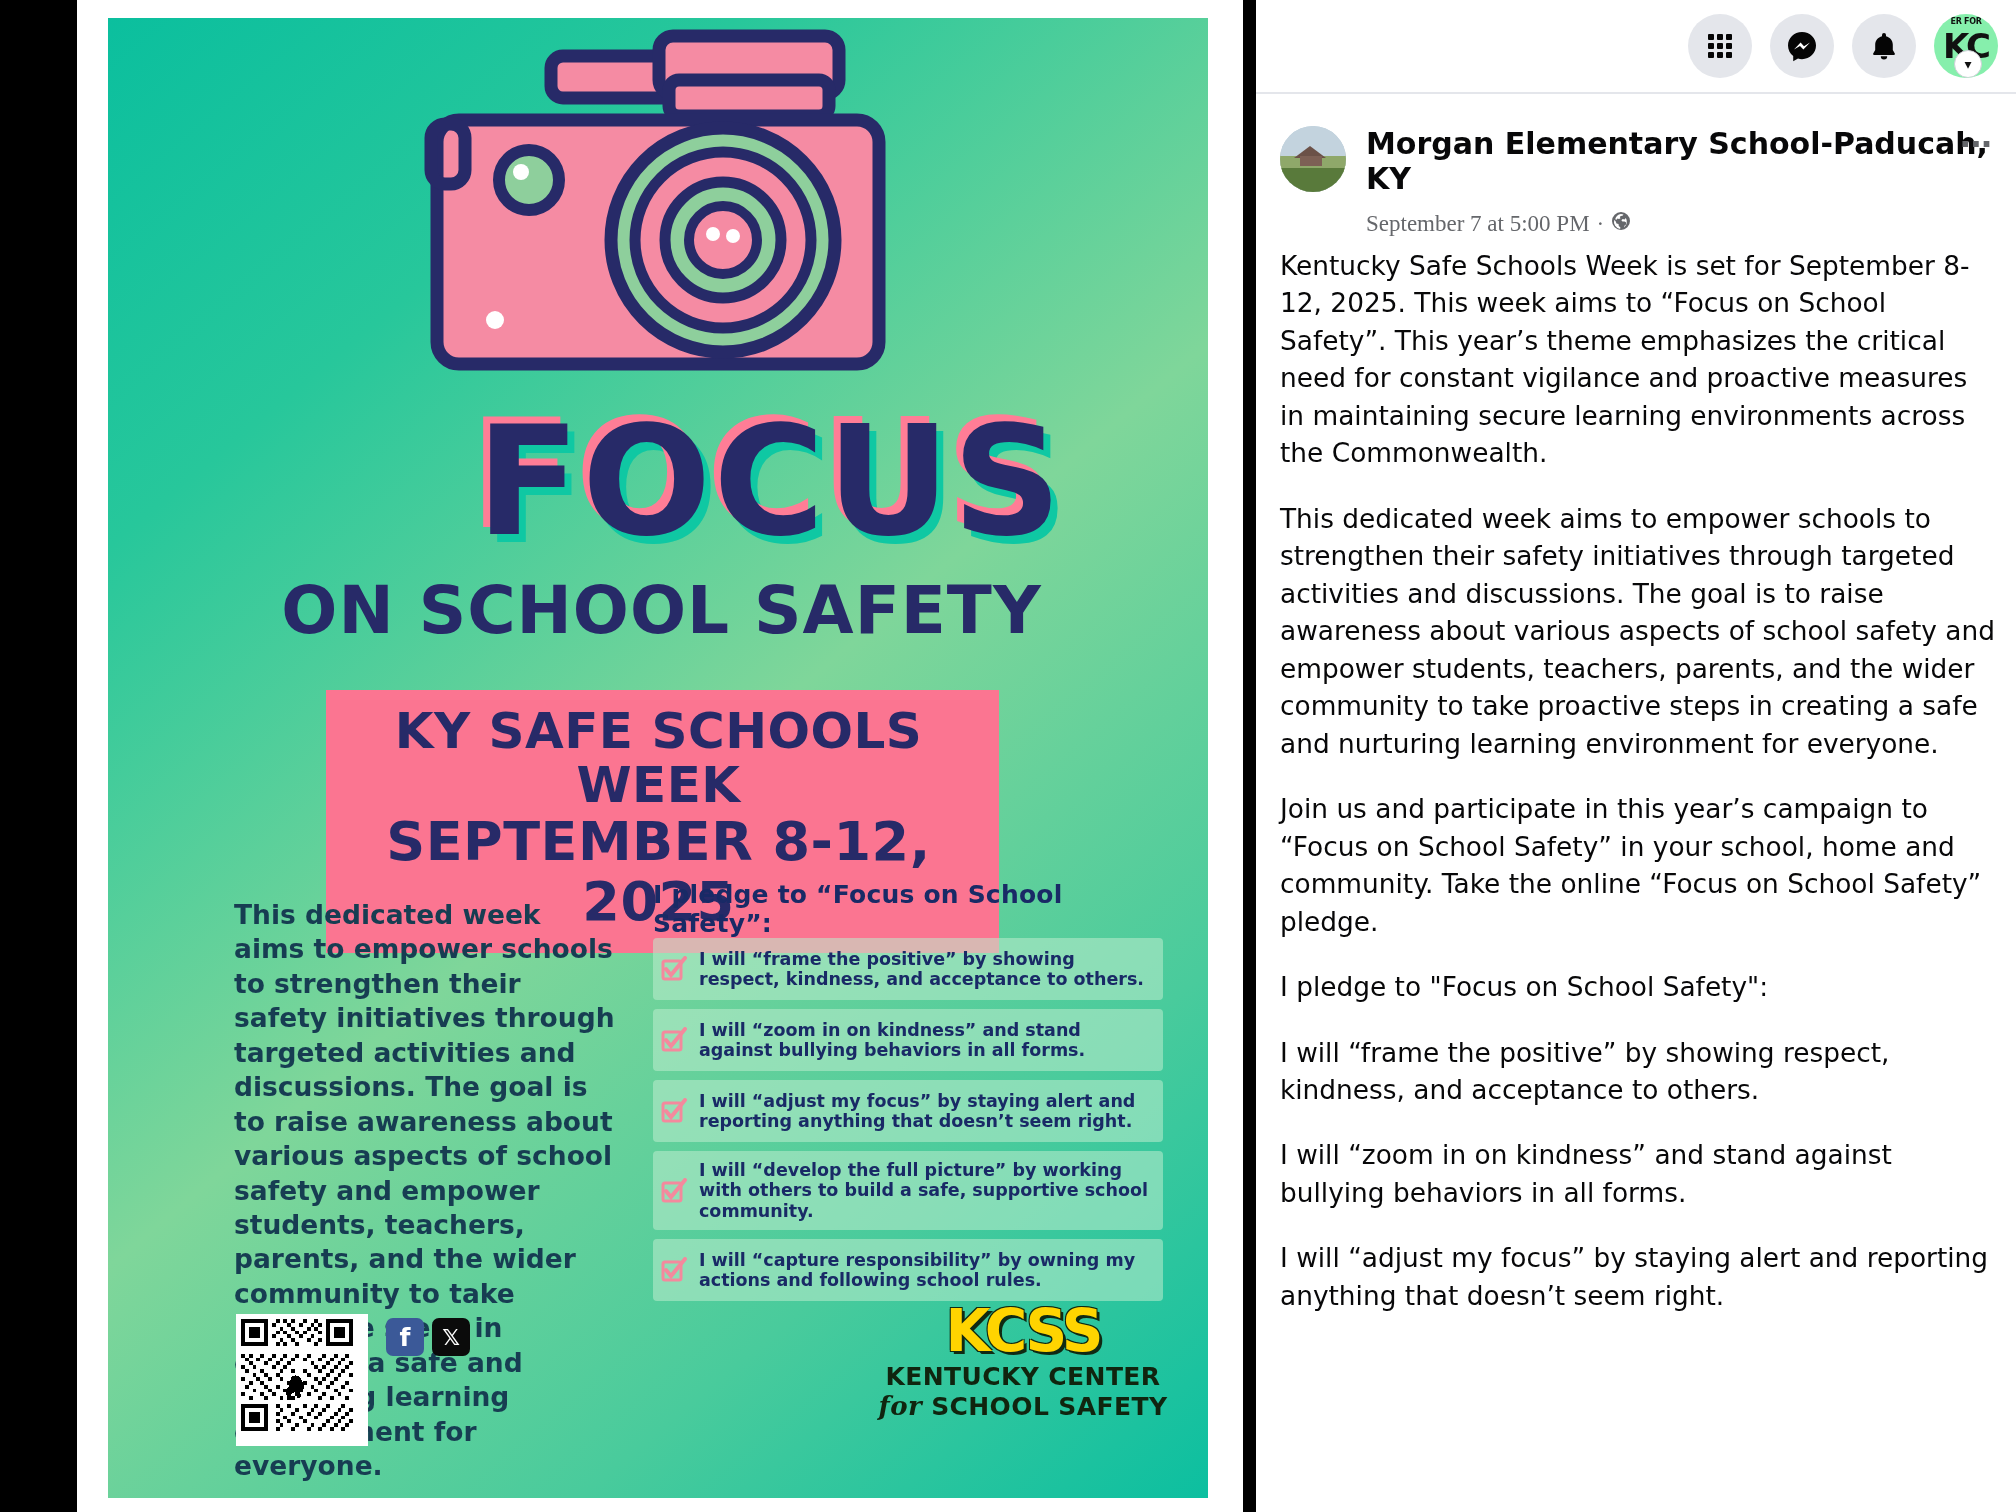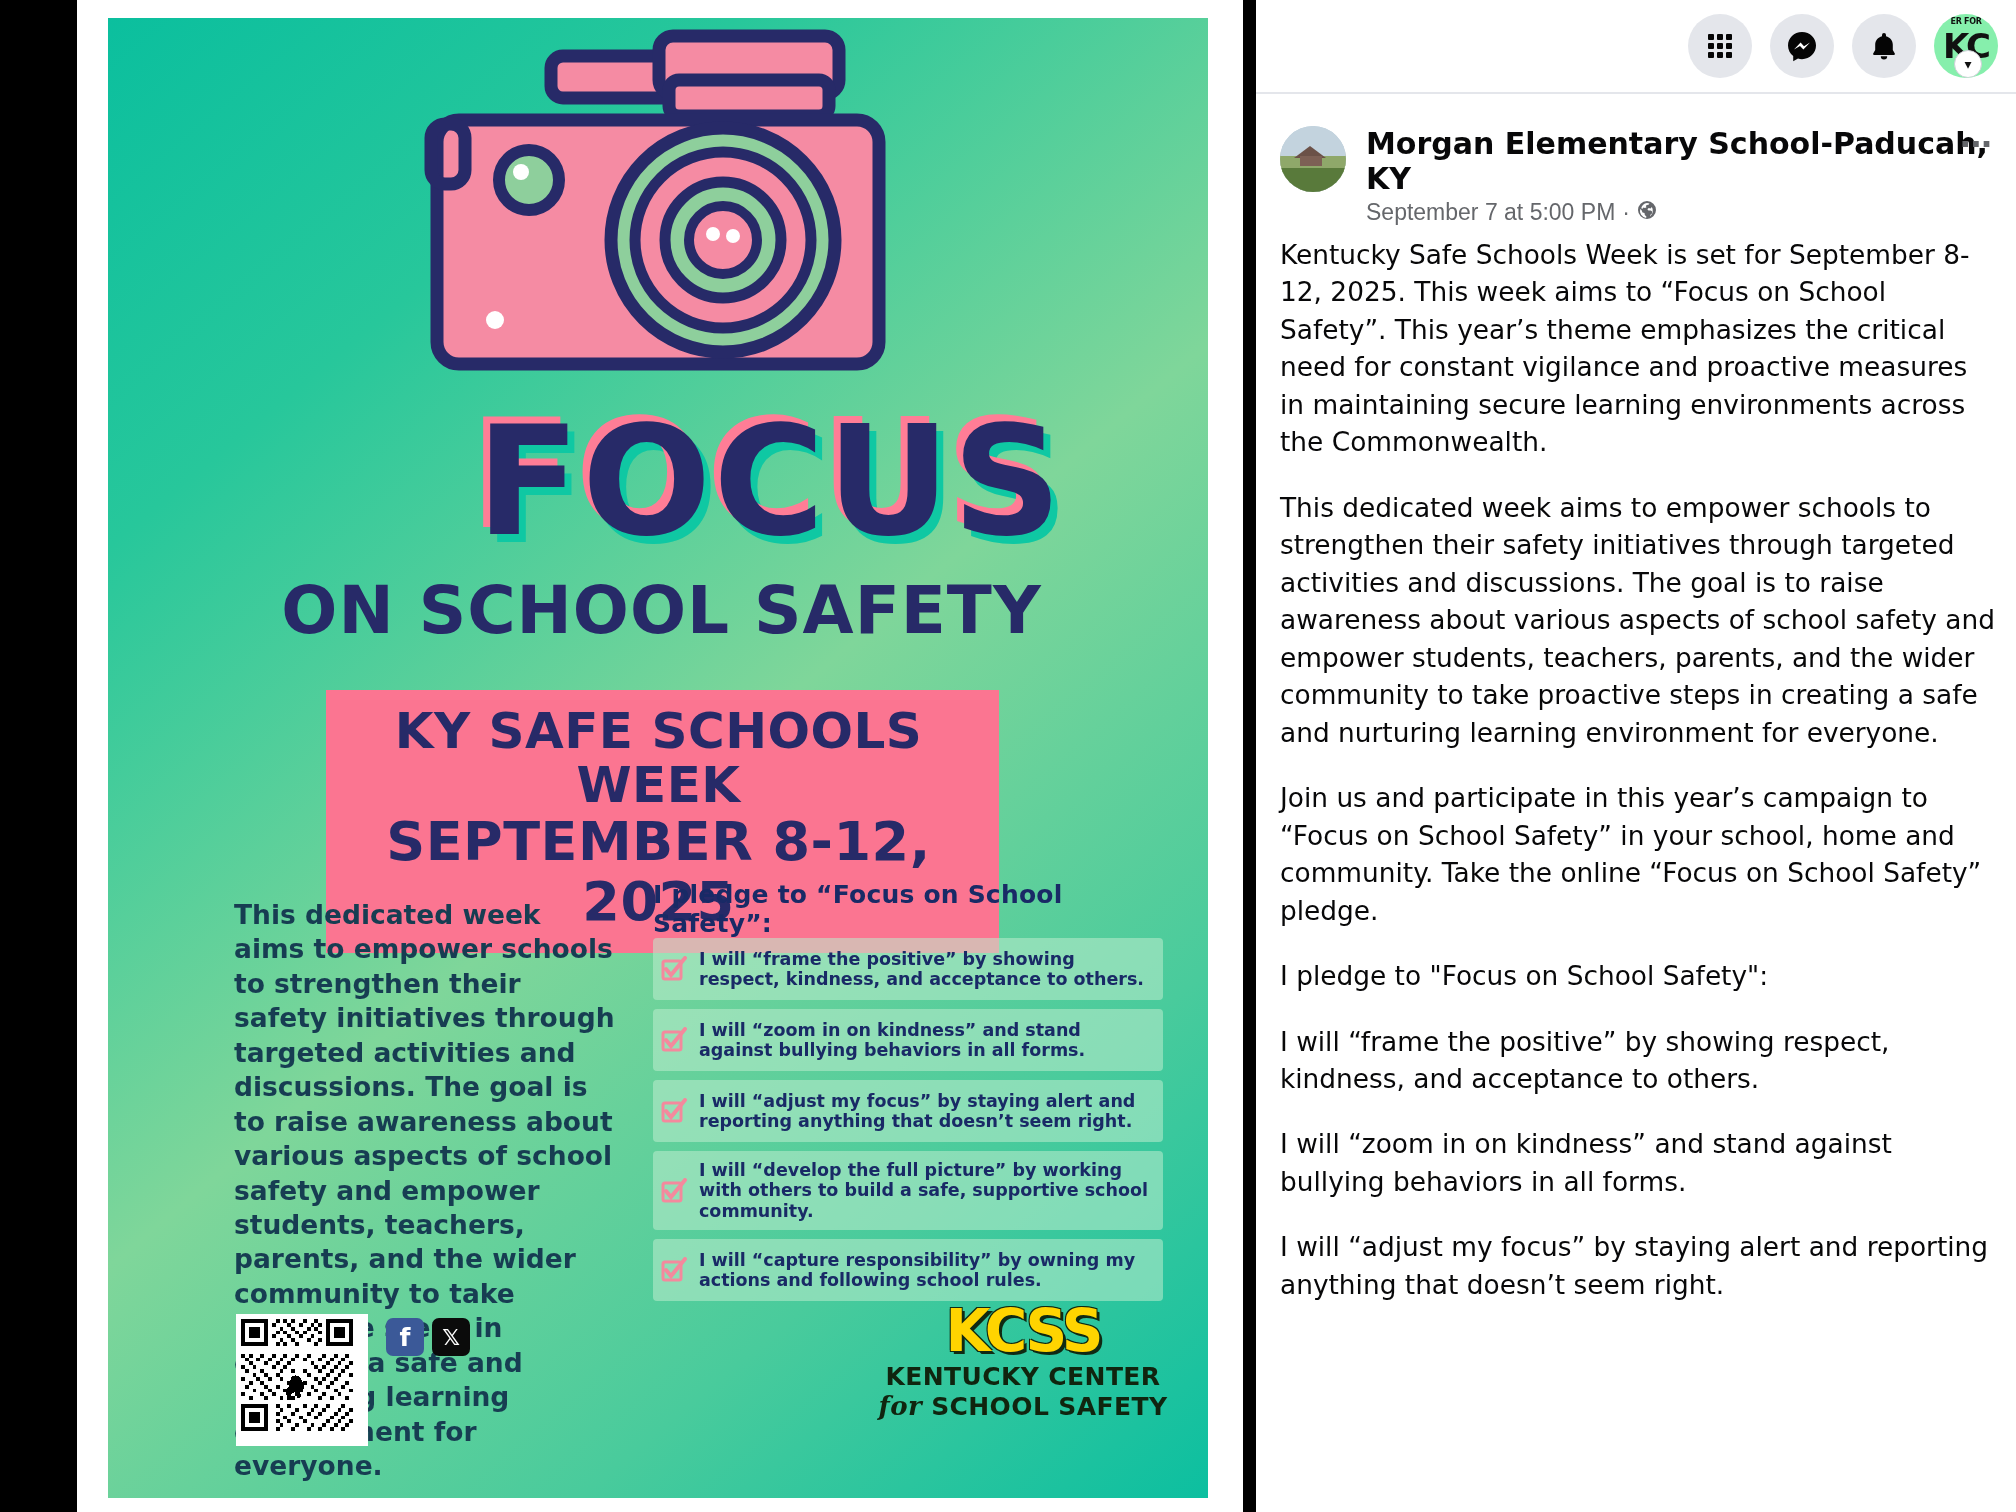--- a/index.html
+++ b/index.html
@@ -94,21 +94,21 @@
   .chev{position:absolute;right:16px;bottom:0px;width:26px;height:26px;border-radius:50%;
         background:#fff;border:1px solid #ccd0d5;display:flex;align-items:center;
         justify-content:center;font-size:14px;color:#111;}
 
   .post-head{display:flex;align-items:flex-start;padding:32px 24px 0 24px;position:relative;}
   .pg-avatar{width:66px;height:66px;border-radius:50%;flex:0 0 auto;overflow:hidden;
              background:linear-gradient(#bcd0dd 0%,#b7c9d4 38%,#5f7a45 52%,#8fae5c 72%,#5d7d3d 100%);}
   .pg-meta{margin-left:20px;}
   .pg-name{font-family:"DejaVu Sans",sans-serif;font-weight:bold;font-size:30px;
            color:#080809;line-height:1.18;max-width:420px;}
-  .pg-time{font-family:Liberation Sans, sans-serif;font-size:23px;color:#65676b;margin-top:2px;
+  .pg-time{font-family:Liberation Serif, serif;font-size:23px;color:#65676b;margin-top:14px;
            display:flex;align-items:flex-start;gap:7px;}
   .dots{position:absolute;right:26px;top:34px;font-family:"DejaVu Sans",sans-serif;
         font-weight:bold;font-size:32px;color:#65676b;letter-spacing:2px;line-height:1;}
   .post-body{padding:10px 22px 0 24px;font-family:"DejaVu Sans",sans-serif;
              font-size:26.4px;line-height:1.42;color:#080809;}
   .post-body p{margin:0 0 28px 0;}
 </style>
 </head>
 <body>
 

